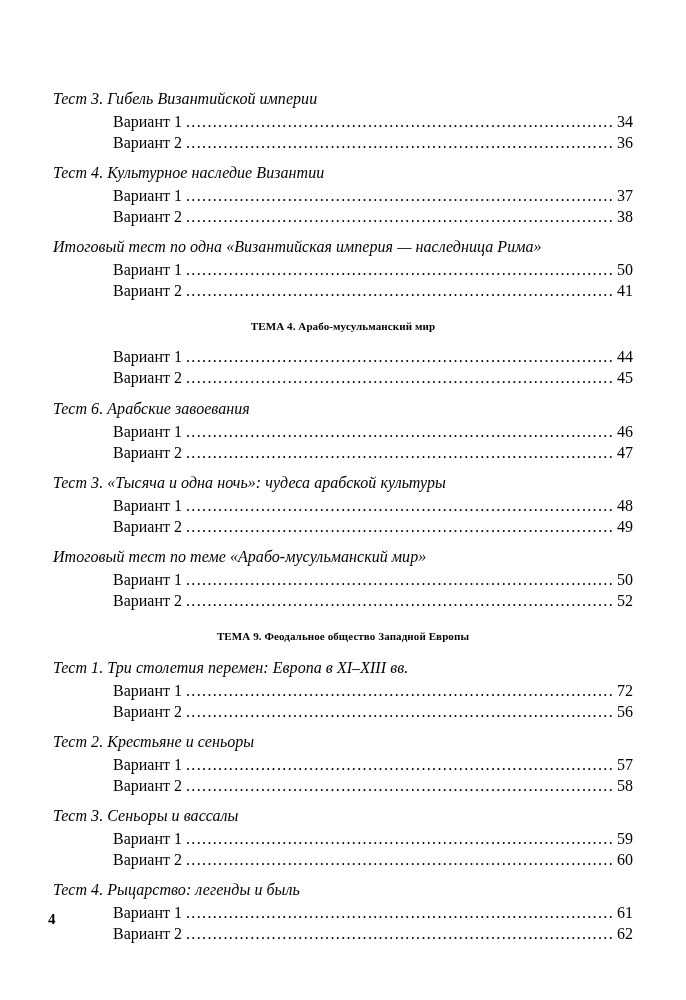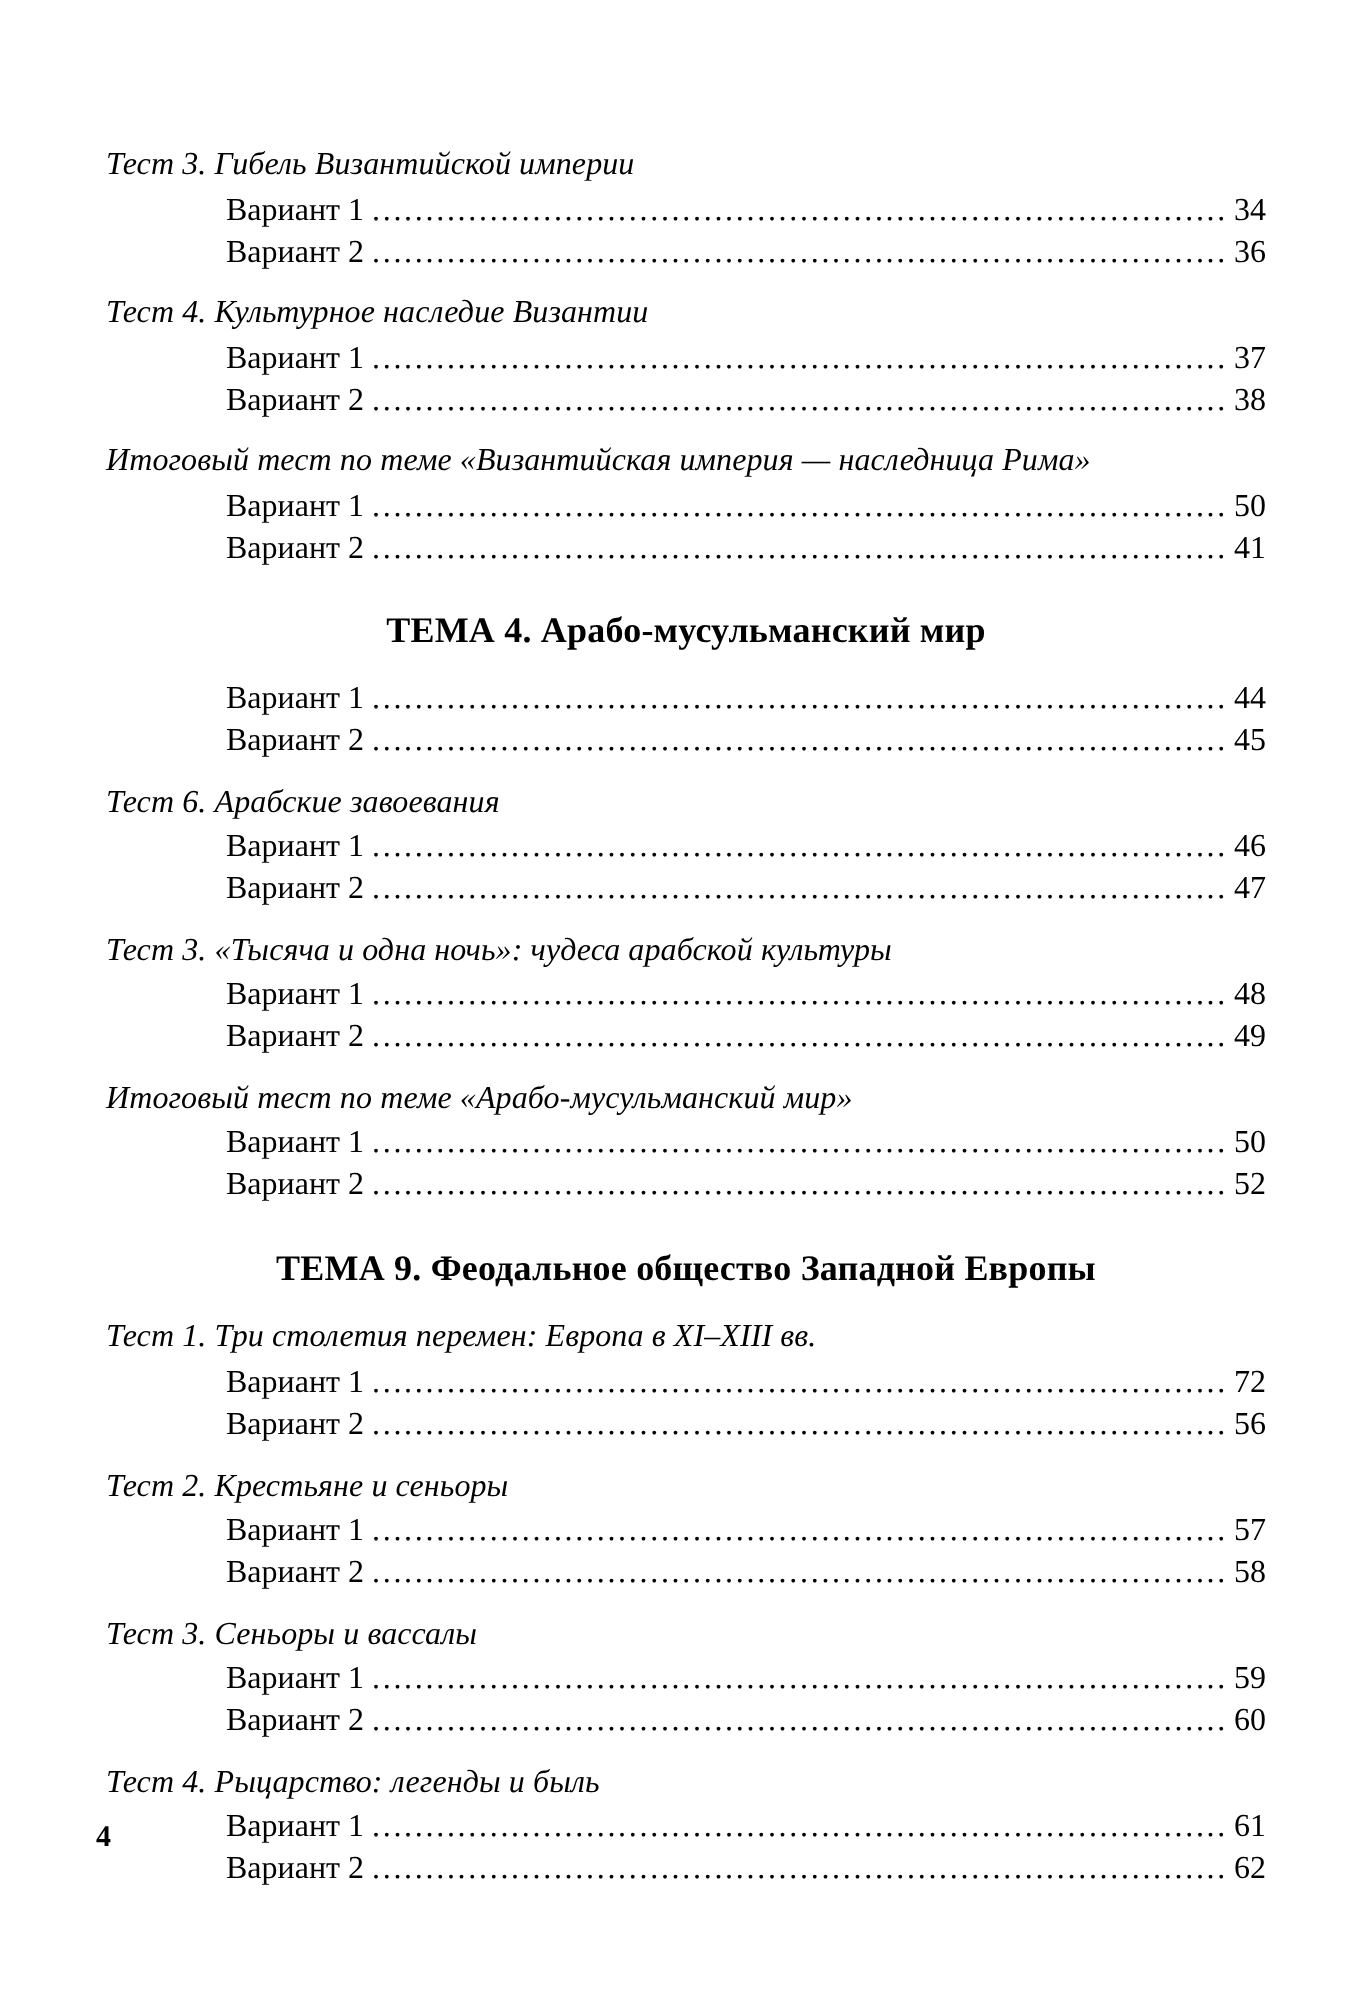--- a/index.html
+++ b/index.html
@@ -30,40 +30,40 @@
     position: absolute;
     left: 53px;
     top: 72px;
     width: 580px;
   }
 
   
   .theme-heading {
     font-weight: bold;
     font-style: normal;
-    font-size: 18px;
+    font-size: 11px;
     text-align: center;
     letter-spacing: 0.1px;
     margin: 19px 0 13px 0;
     width: 100%;
     line-height: 1.25;
   }
 
   
   .test-title {
     font-style: italic;
     font-weight: normal;
     font-size: 16px;
     line-height: 1.38;
     margin: 9px 0 1px 0;
     text-align: left;
     letter-spacing: 0.05px;
   }
   .test-title.first {
-    margin-top: 0;
+    margin-top: 16px;
   }
 
   
   .variant-row {
     display: flex;
     align-items: baseline;
     font-style: normal;
     font-weight: normal;
     font-size: 16px;
     line-height: 1.0;
@@ -132,21 +132,21 @@
       <div class="variant-row">
         <span class="variant-label">Вариант 1</span>
         <span class="leader"></span>
         <span class="variant-page">37</span>
       </div>
       <div class="variant-row">
         <span class="variant-label">Вариант 2</span>
         <span class="leader"></span>
         <span class="variant-page">38</span>
       </div>
-      <div class="test-title">Итоговый тест по теме «Византийская империя — наследница Рима»</div>
+      <div class="test-title">Итоговый тест по одна «Византийская империя — наследница Рима»</div>
       <div class="variant-row">
         <span class="variant-label">Вариант 1</span>
         <span class="leader"></span>
         <span class="variant-page">50</span>
       </div>
       <div class="variant-row">
         <span class="variant-label">Вариант 2</span>
         <span class="leader"></span>
         <span class="variant-page">41</span>
       </div>

